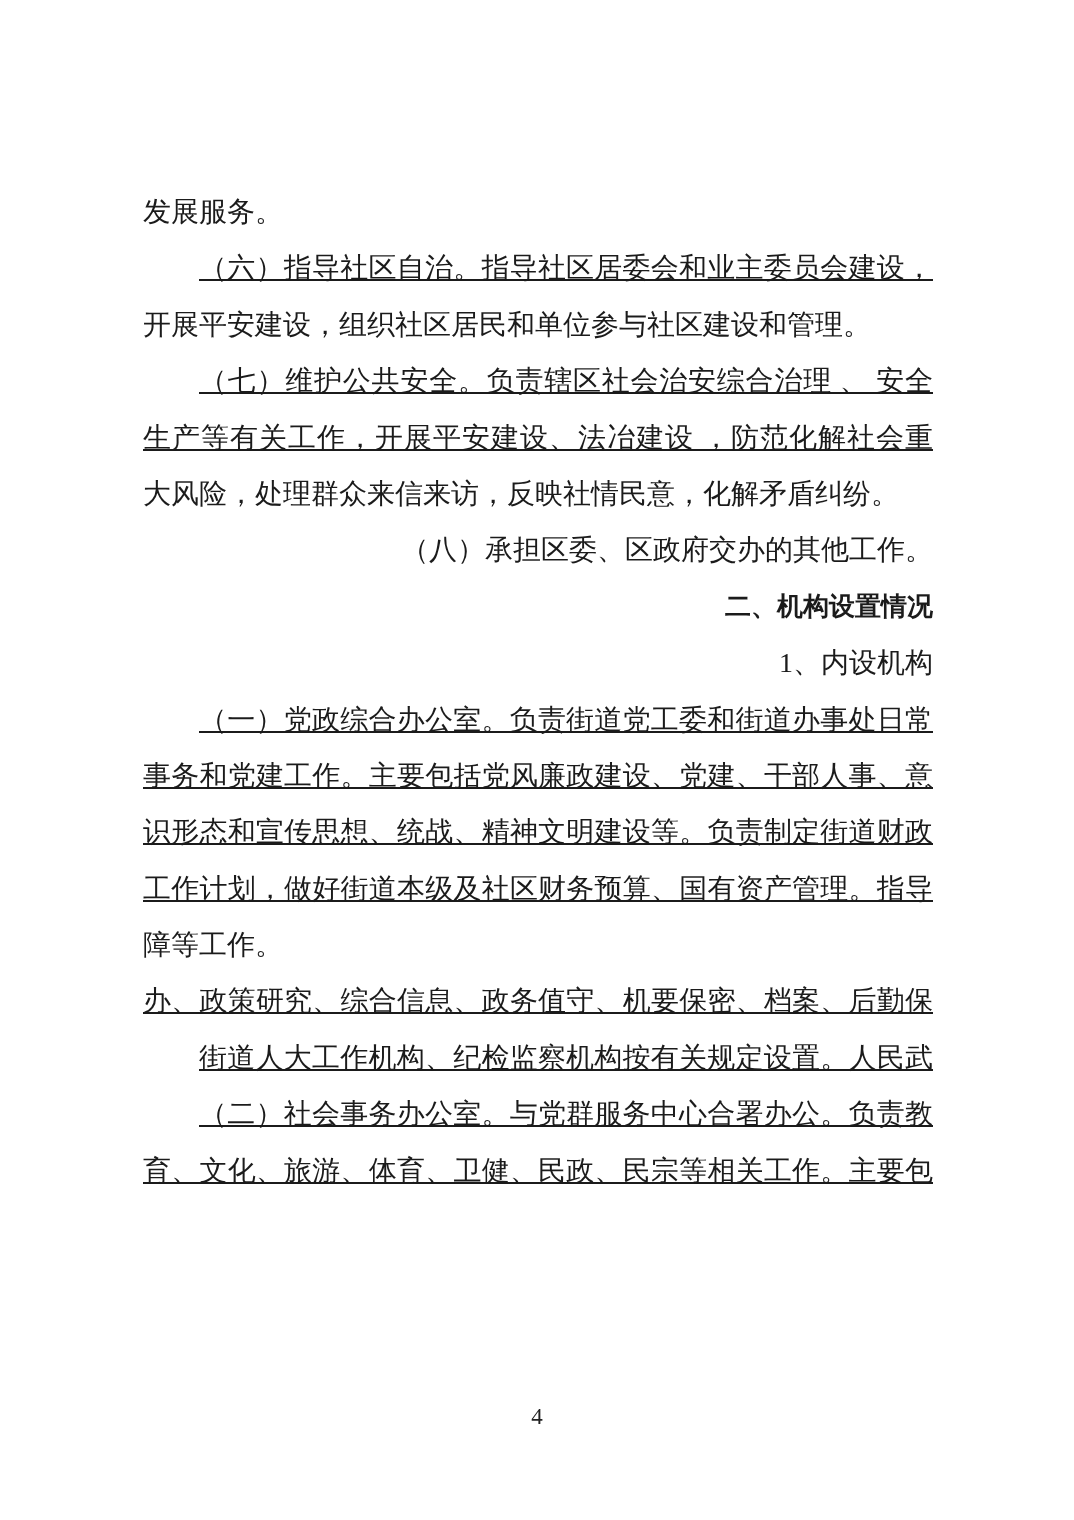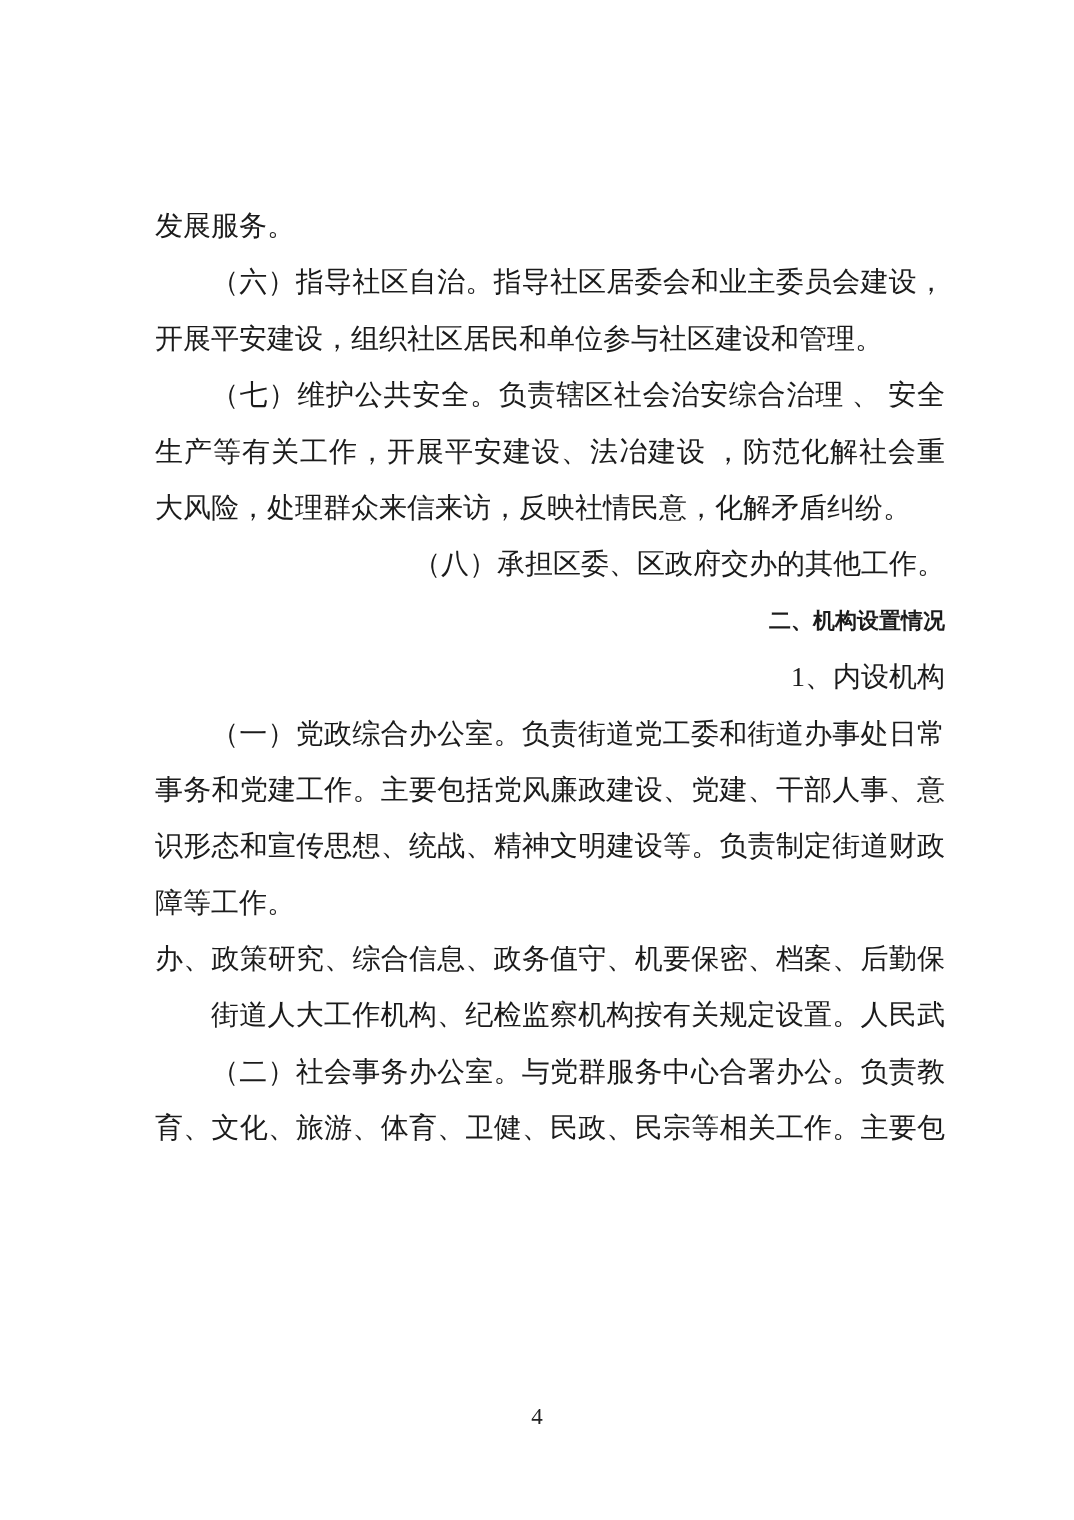--- a/index.html
+++ b/index.html
@@ -16,23 +16,22 @@
     color: #1b1b1b;
   }
   .doc-page {
     position: absolute;
     inset: 0;
     background: #ffffff;
   }
   .text-block {
     position: absolute;
     left: 143px;
-    top: 198px;
+    top: 184px;
     width: 790px;
-    margin-left: 12px;
   }
   .line {
     height: 56.4px;
     line-height: 56.4px;
     font-size: 28px;
     white-space: pre-wrap;
     text-align: left;
     overflow: visible;
   }
   .line.plain {
@@ -41,25 +40,26 @@
   .line.indent,
   .line.indent-justify,
   .line.heading {
     text-indent: 2em;
     text-align: right;
   }
   .line.justify,
   .line.indent-justify {
     text-align: justify;
     text-align-last: justify;
+    text-decoration: underline;
   }
   .line.heading {
     font-family: Liberation Serif, serif;
     font-weight: 700;
-    font-size: 22px;
+    font-size: 26px;
     text-indent: 1.87em;
   }
   .page-number {
     position: absolute;
     top: 1402px;
     left: 0;
     width: 1074px;
     text-align: center;
     font-size: 23px;
     line-height: 30px;
@@ -77,20 +77,21 @@
       <div class="line plain">开展平安建设，组织社区居民和单位参与社区建设和管理。</div>
       <div class="line indent-justify">（七）维护公共安全。负责辖区社会治安综合治理 、 安全</div>
       <div class="line justify">生产等有关工作，开展平安建设、法冶建设 ，防范化解社会重</div>
       <div class="line plain">大风险，处理群众来信来访，反映社情民意，化解矛盾纠纷。</div>
       <div class="line indent">（八）承担区委、区政府交办的其他工作。</div>
       <div class="line heading">二、机构设置情况</div>
       <div class="line indent">1、内设机构</div>
       <div class="line indent-justify">（一）党政综合办公室。负责街道党工委和街道办事处日常</div>
       <div class="line justify">事务和党建工作。主要包括党风廉政建设、党建、干部人事、意</div>
       <div class="line justify">识形态和宣传思想、统战、精神文明建设等。负责制定街道财政</div>
+      <div class="line justify">工作计划，做好街道本级及社区财务预算、国有资产管理。指导</div>
       <div class="line plain">障等工作。</div>
       <div class="line justify">办、政策研究、综合信息、政务值守、机要保密、档案、后勤保</div>
       <div class="line indent-justify">街道人大工作机构、纪检监察机构按有关规定设置。人民武</div>
       <div class="line indent-justify">（二）社会事务办公室。与党群服务中心合署办公。负责教</div>
       <div class="line justify">育、文化、旅游、体育、卫健、民政、民宗等相关工作。主要包</div>
     </div>
   <div class="page-number">4</div>
 </div>
 
 </body></html>

